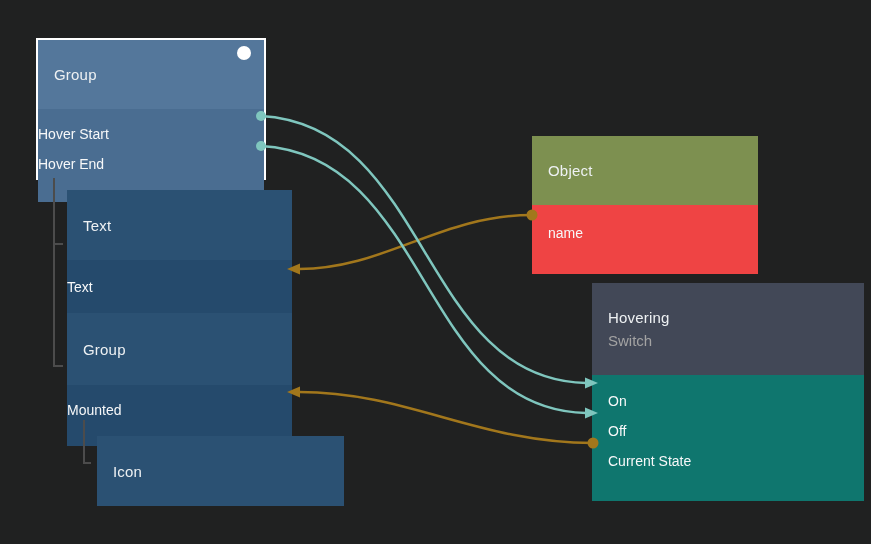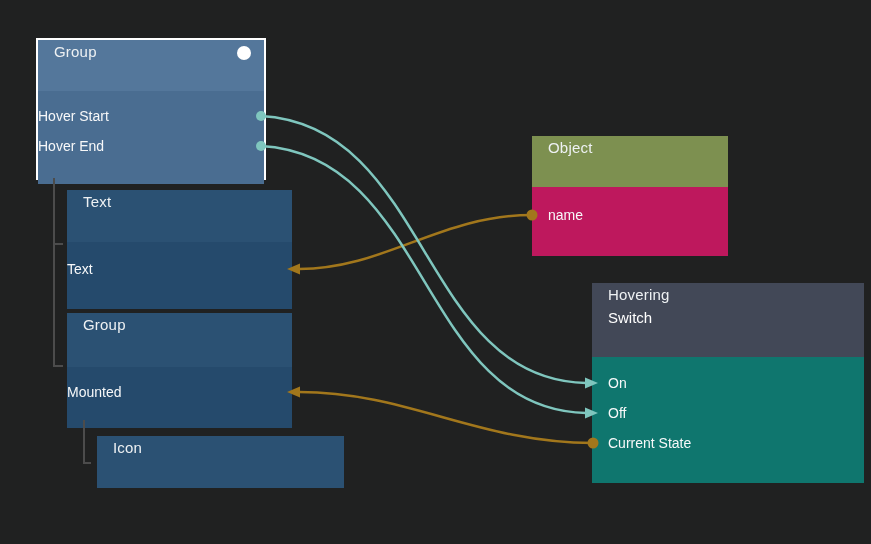--- a/index.html
+++ b/index.html
@@ -4,23 +4,23 @@
 <style>
   html,body{margin:0;padding:0}
   body{
     width:871px;height:544px;position:relative;overflow:hidden;
     background:#202121;
     font-family:"Liberation Sans", sans-serif;
     -webkit-font-smoothing:antialiased;
   }
   .canvas{position:absolute;inset:0}
   .node{position:absolute;color:#eef1f3;z-index:1}
-  .node .hdr{display:flex;flex-direction:column;justify-content:flex-start;padding:0 16px}
+  .node .hdr{display:flex;flex-direction:column;justify-content:center;padding:9px 16px}
   .node .title{font-size:15px;line-height:23px;color:#eef1f3;letter-spacing:.2px}
-  .node .subtitle{font-size:15px;line-height:23px;color:#ffffff}
+  .node .subtitle{font-size:15px;line-height:23px;color:#a3a3a3}
   .port{height:30px;display:flex;align-items:center;font-size:14px;color:#f7f8f9}
   .port.right{padding-right:15px}
   .port.left{justify-content:flex-start;padding-left:16px}
 
   
   #node-group-parent{left:36px;top:38px;width:226px;height:138px;border:2px solid #ffffff}
   #node-group-parent .hdr{height:51px;background:#54779b}
   #node-group-parent .body{height:83px;background:#4a6d91;padding-top:10px}
   #node-group-parent .sel-dot{
     position:absolute;right:13px;top:6px;width:14px;height:14px;border-radius:50%;background:#ffffff}
@@ -31,23 +31,23 @@
   #node-text{left:67px;top:190px;width:225px;height:107px}
   #node-text .hdr{height:52px}
   #node-text .body{height:55px;padding-top:12px}
   #node-group-child{left:67px;top:313px;width:225px;height:105px}
   #node-group-child .hdr{height:54px}
   #node-group-child .body{height:51px;padding-top:10px}
   #node-icon{left:97px;top:436px;width:247px;height:52px}
   #node-icon .hdr{height:52px}
 
   
-  #node-object{left:532px;top:136px;width:196px;height:107px}
+  #node-object{left:532px;top:136px;width:226px;height:107px}
   #node-object .hdr{height:51px;background:#7d9050}
-  #node-object .body{height:56px;background:#be185d;padding-top:13px}
+  #node-object .body{height:56px;background:#ef4444;padding-top:13px}
 
   
   #node-hovering{left:592px;top:283px;width:272px;height:189px}
   #node-hovering .hdr{height:74px;background:#424857}
   #node-hovering .body{height:115px;background:#0f766e;padding-top:11px}
 
   svg.wires{position:absolute;inset:0;z-index:3;pointer-events:none}
 </style>
 </head>
 <body>

